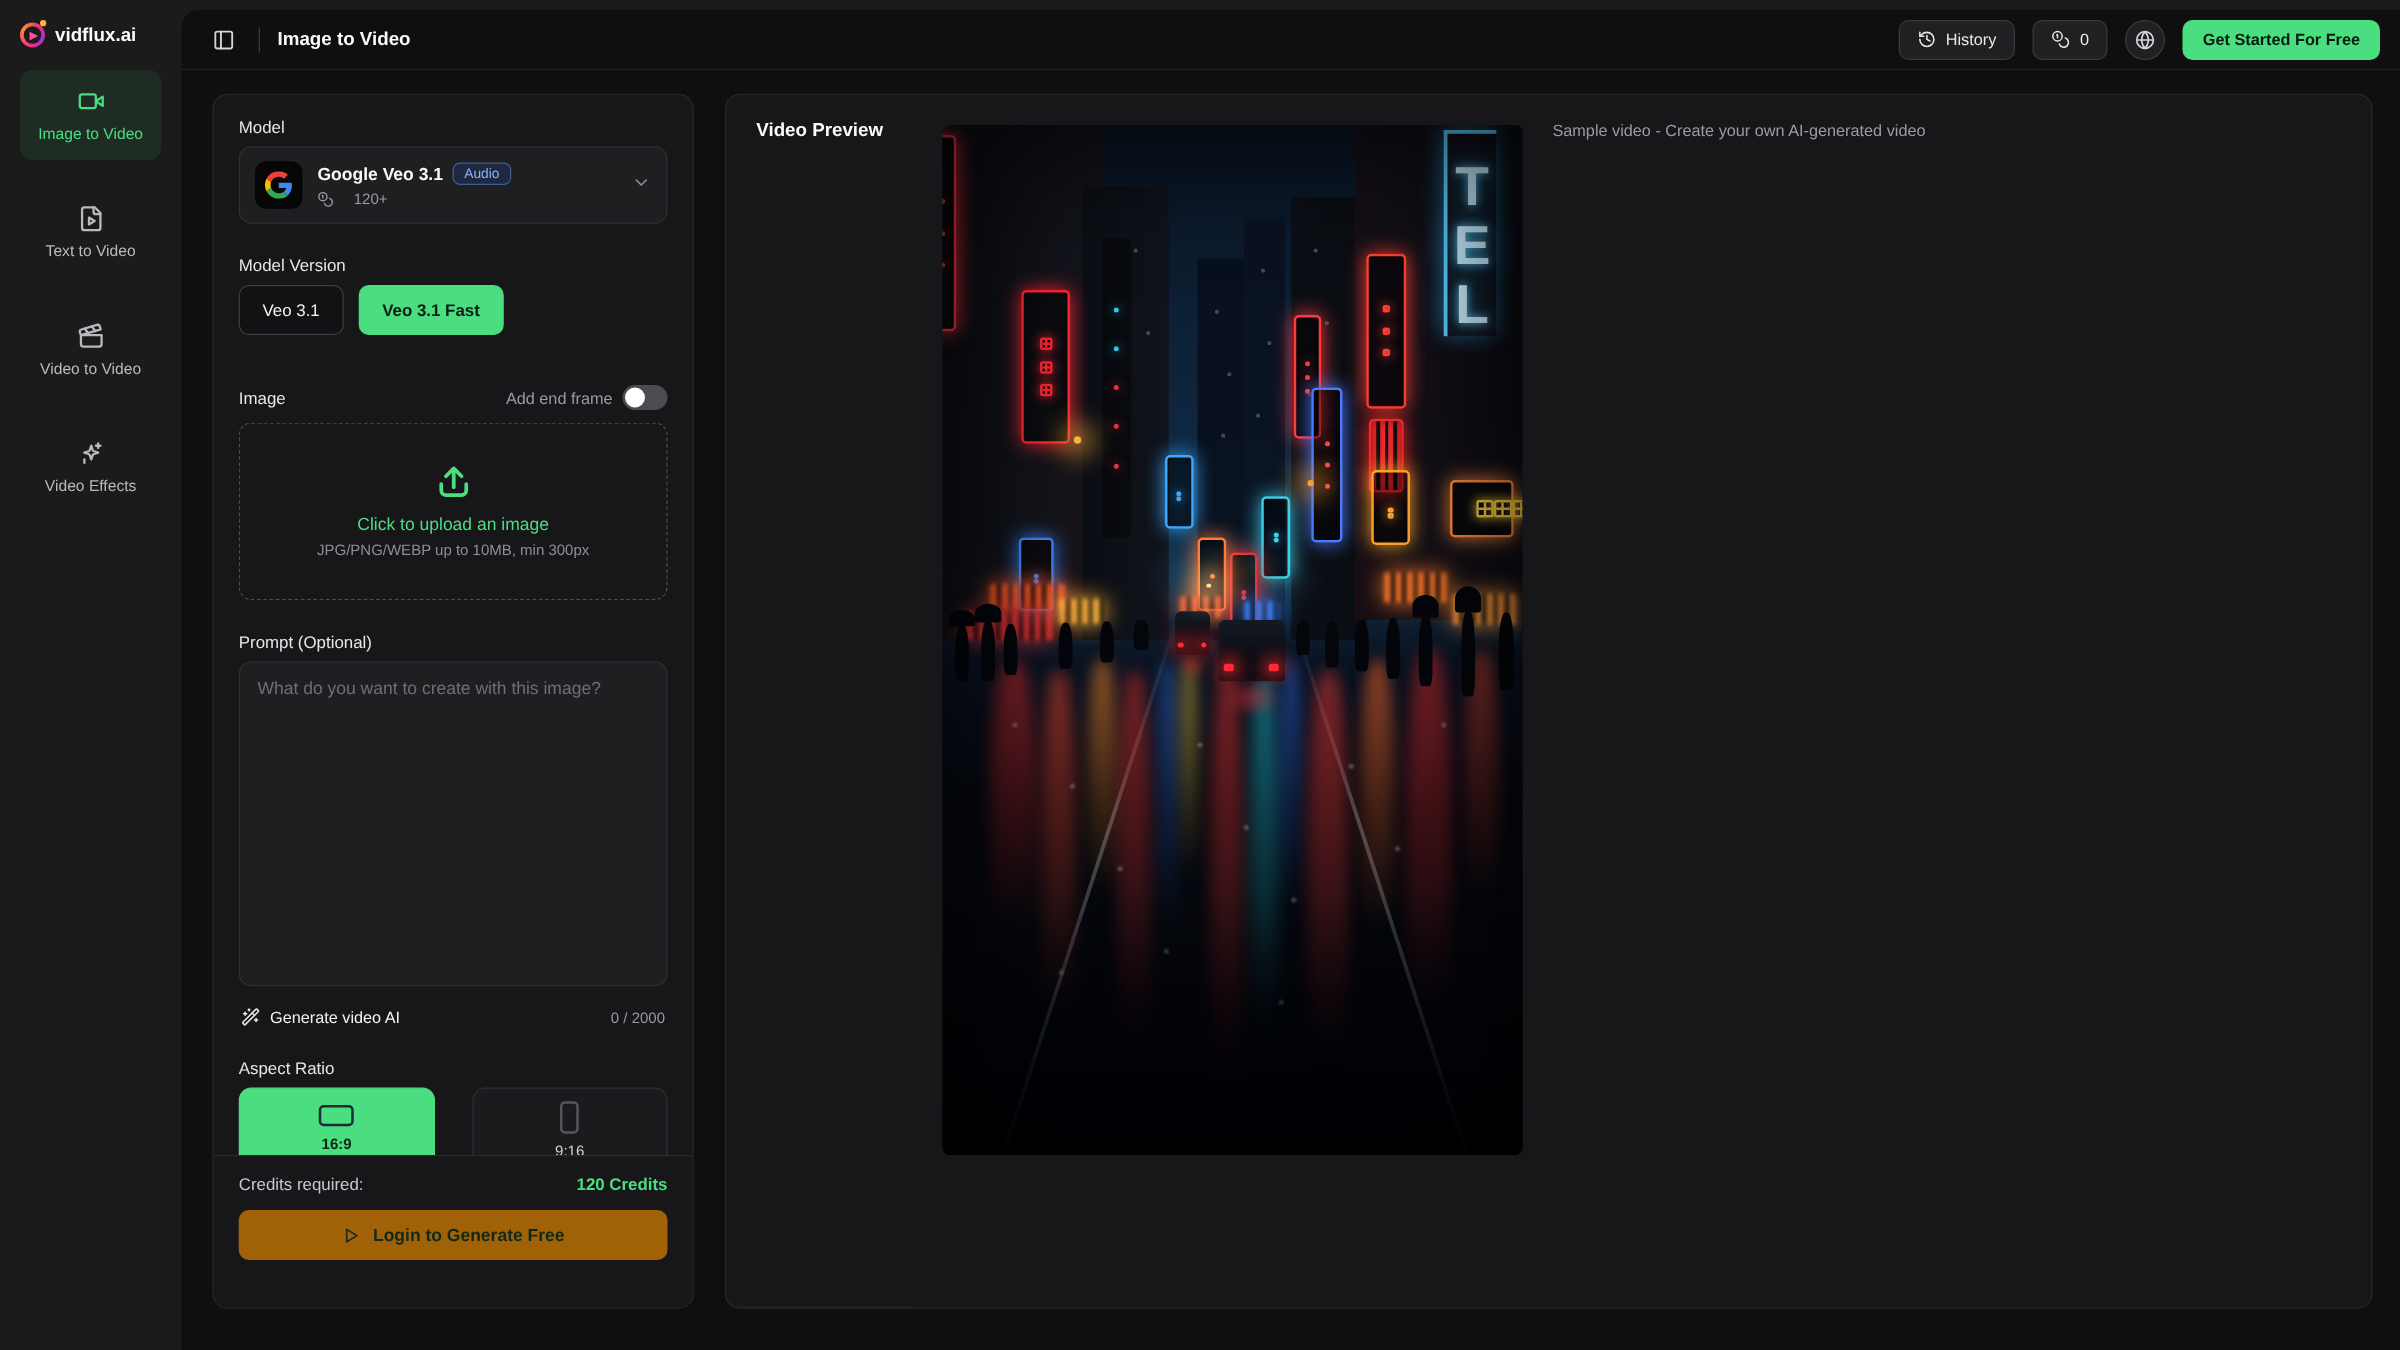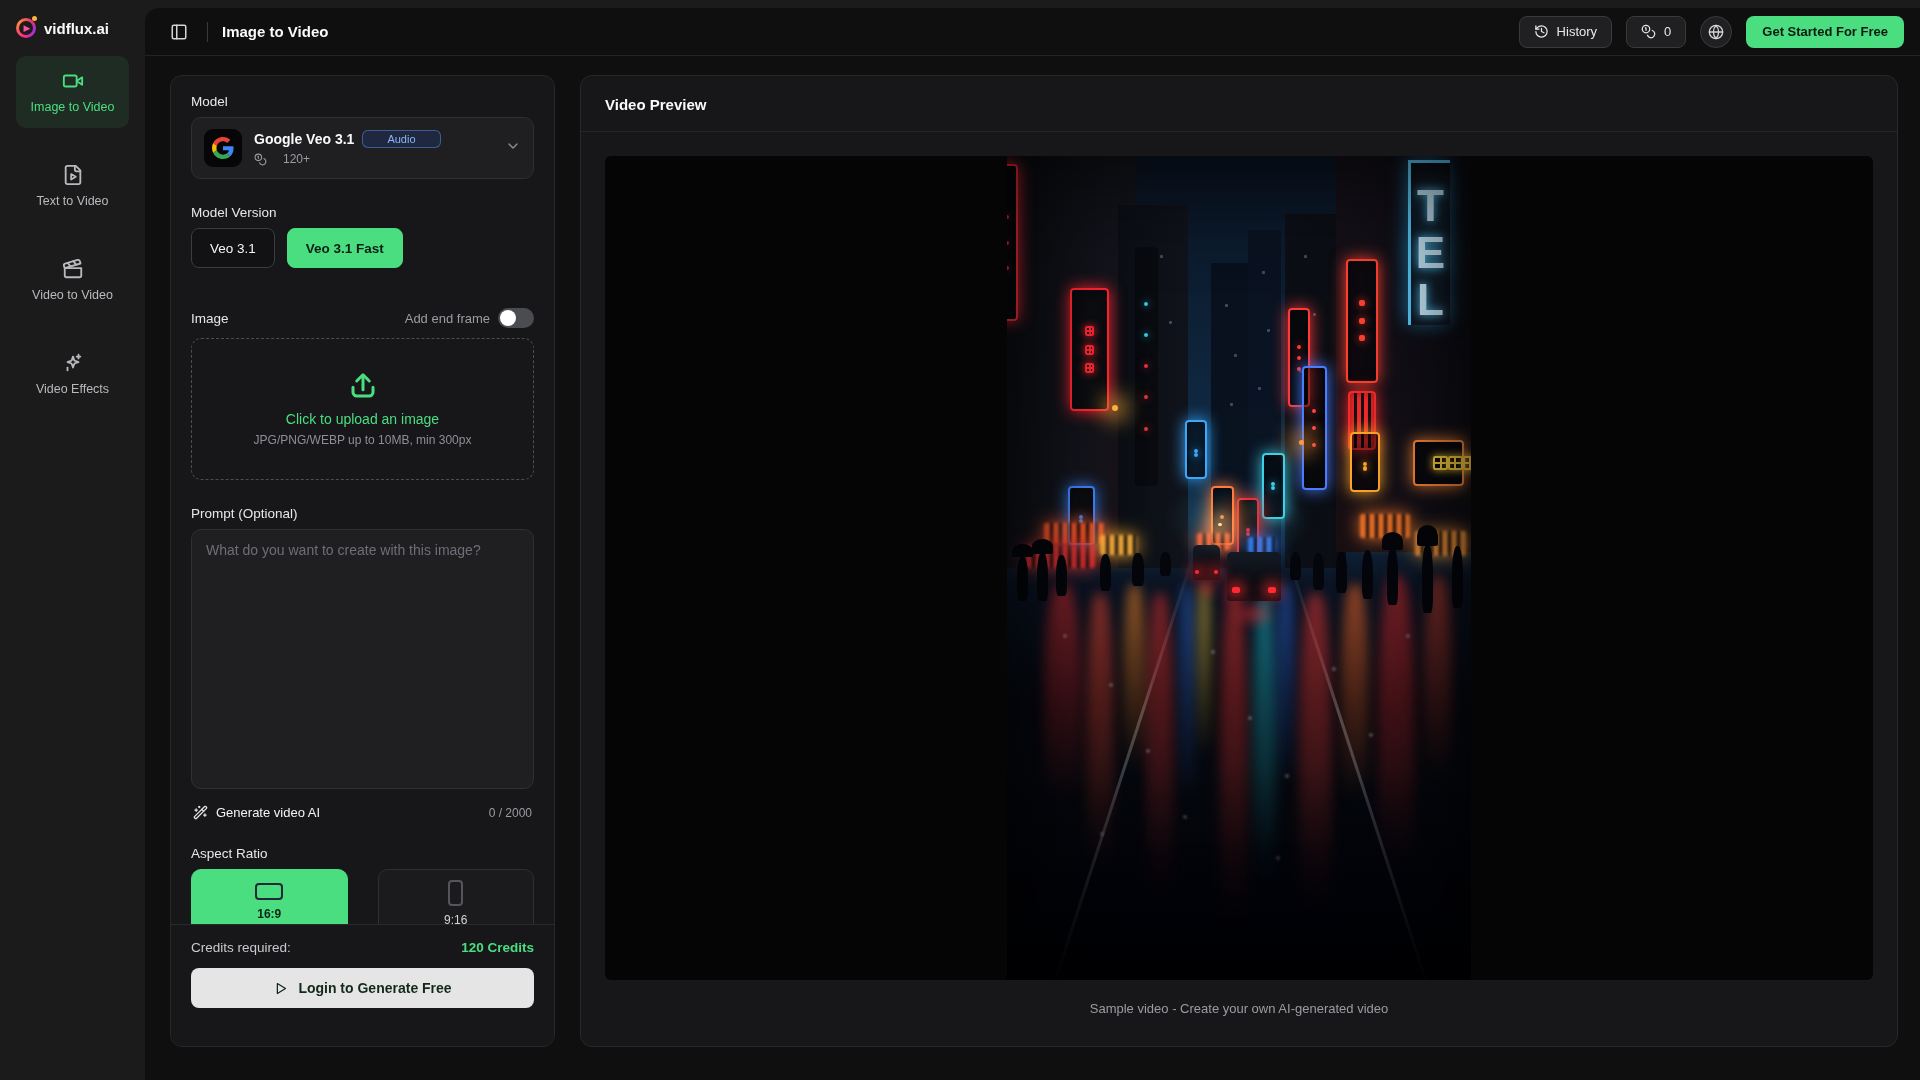--- a/index.html
+++ b/index.html
@@ -57,21 +57,21 @@
   .f-label { font-size:13.5px; color:#e7e7ea; margin-bottom:8px; }
   .model-select { display:flex; align-items:center; gap:12px; background:#1f1f22;
     border:1px solid #303034; border-radius:10px; padding:11px 12px; cursor:pointer; margin-bottom:26px; }
   .g-logo { width:38px; height:38px; border-radius:9px; background:#060607; flex:none;
     display:flex; align-items:center; justify-content:center; }
   .g-logo svg { width:22px; height:22px; }
   .model-info { flex:1; min-width:0; }
   .model-line1 { display:flex; align-items:center; gap:8px; }
   .model-name { font-size:14px; font-weight:600; color:#fafafa; }
   .audio-badge { font-size:11px; color:#8ab4f8; border:1px solid rgba(96,165,250,.45);
-    background:rgba(37,99,235,.14); padding:2px 24px; border-radius:6px; }
+    background:rgba(37,99,235,.14); padding:2px 8px; border-radius:6px; }
   .model-line2 { display:flex; align-items:center; gap:16px; margin-top:4px; color:#9b9ba3; font-size:12px; }
   .model-line2 svg { width:13px; height:13px; stroke:#9b9ba3; }
   .chev svg { width:16px; height:16px; stroke:#8e8e96; }
 
   .version-row { display:flex; gap:12px; margin-bottom:40px; }
   .ver-btn { height:40px; padding:0 18px; border-radius:8px; font-size:13.5px; cursor:pointer;
     background:#121214; border:1px solid #3c3c41; color:#f4f4f5; }
   .ver-btn.selected { background:#4ade80; border-color:#4ade80; color:#0c1f13; font-weight:600; }
 
   .image-header { display:flex; align-items:center; justify-content:space-between; margin-bottom:10px; }
@@ -99,27 +99,27 @@
   .aspect-card .ar-label { font-size:12px; color:#d4d4d8; }
   .aspect-card.selected { background:#4ade80; border-color:#4ade80; }
   .aspect-card.selected .ar-label { color:#102517; font-weight:600; }
   .ar-ico-land { width:28px; height:17px; border:2px solid #1f2937; border-radius:4px; }
   .ar-ico-port { width:15px; height:26px; border:2px solid #55555c; border-radius:4px; margin-top:-3px; }
 
   .form-footer { flex:none; height:122px; border-top:1px solid #2a2a2e; padding:15px 20px 0; background:#17171a; }
   .credits-row { display:flex; align-items:center; justify-content:space-between; margin-bottom:13px; }
   .credits-label { font-size:13.5px; color:#c9c9cf; }
   .credits-value { font-size:13.5px; font-weight:700; color:#4ade80; }
-  .login-btn { width:100%; height:40px; border:none; border-radius:8px; background:#e5e5e5;
+  .login-btn { width:100%; height:40px; border:none; border-radius:8px; background:#a16207;
     color:#11291b; font-size:14px; font-weight:600; display:flex; align-items:center; justify-content:center;
     gap:10px; cursor:pointer; }
   .login-btn svg { width:15px; height:15px; stroke:#11291b; }
 
   
-  .preview-panel { flex:1; display:flex; flex-direction:column; overflow:hidden; }
+  .preview-panel { flex:1; display:flex; flex-direction:row; overflow:hidden; }
   .preview-header { padding:20px 24px 18px; font-size:15px; font-weight:700; color:#fafafa;
     border-bottom:1px solid #232326; }
   .video-stage { margin:24px 24px 0; height:824px; background:#050505; border-radius:6px;
     display:flex; justify-content:center; overflow:hidden; }
   .caption { text-align:center; color:#9b9ba3; font-size:13px; padding-top:21px; }
 
   
   .city-scene { position:relative; height:100%; aspect-ratio:9/16; overflow:hidden;
     background:linear-gradient(180deg,#0a1422 0%,#0f2740 30%,#123049 44%,#0a1322 52%,#05080f 66%,#030509 100%); }
   .city-scene > div { position:absolute; }

